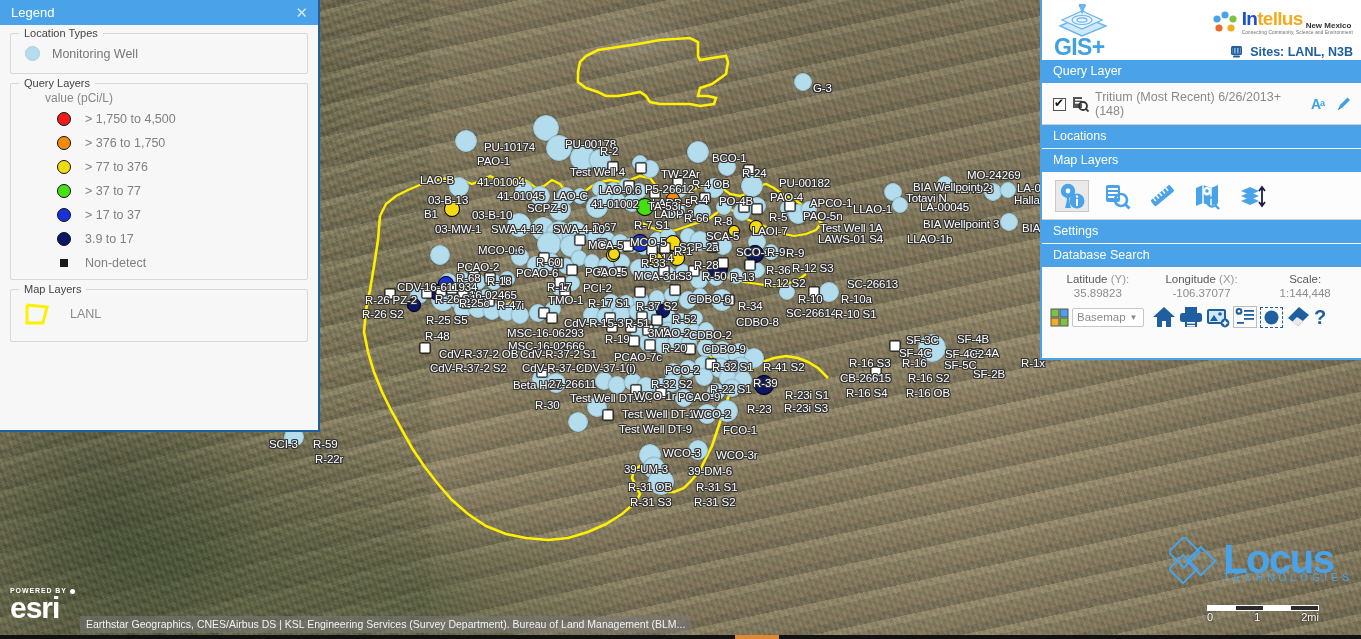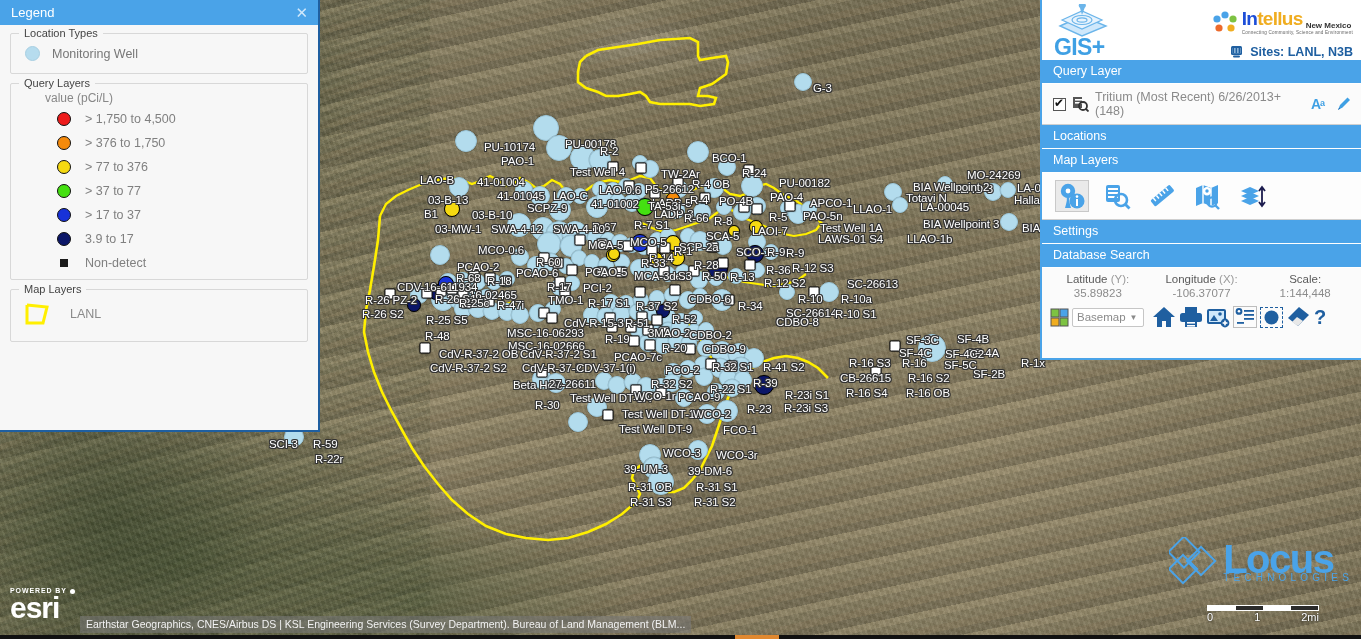--- a/index.html
+++ b/index.html
@@ -594,21 +594,21 @@
       <div class="qmark nd" style="left: 425px; top: 348px; width: 11px; height: 11px;"></div>
       <div class="qmark nd" style="left: 542px; top: 372px; width: 11px; height: 11px;"></div>
       <div class="qmark nd" style="left: 636px; top: 390px; width: 11px; height: 11px;"></div>
       <div class="qmark nd" style="left: 661px; top: 393px; width: 11px; height: 11px;"></div>
       <div class="qmark nd" style="left: 895px; top: 346px; width: 11px; height: 11px;"></div>
       <div class="qmark nd" style="left: 608px; top: 415px; width: 11px; height: 11px;"></div>
       <div class="mlabel" style="left: 813px; top: 82px;">G-3</div>
       <div class="mlabel" style="left: 484px; top: 141px;">PU-10174</div>
       <div class="mlabel" style="left: 565px; top: 138px;">PU-00178</div>
       <div class="mlabel" style="left: 600px; top: 145px;">R-2</div>
-      <div class="mlabel" style="left: 501px; top: 155px;">PAO-1</div>
+      <div class="mlabel" style="left: 477px; top: 155px;">PAO-1</div>
       <div class="mlabel" style="left: 712px; top: 152px;">BCO-1</div>
       <div class="mlabel" style="left: 570px; top: 166px;">Test Well 4</div>
       <div class="mlabel" style="left: 661px; top: 168px;">TW-2Ar</div>
       <div class="mlabel" style="left: 742px; top: 167px;">R-24</div>
       <div class="mlabel" style="left: 967px; top: 169px;">MO-24269</div>
       <div class="mlabel" style="left: 420px; top: 174px;">LAO-B</div>
       <div class="mlabel" style="left: 477px; top: 176px;">41-01004</div>
       <div class="mlabel" style="left: 692px; top: 178px;">R-4 OB</div>
       <div class="mlabel" style="left: 779px; top: 177px;">PU-00182</div>
       <div class="mlabel" style="left: 599px; top: 184px;">LAO-0.6</div>
@@ -696,21 +696,21 @@
       <div class="mlabel" style="left: 564px; top: 317px;">CdV-R-15-3</div>
       <div class="mlabel" style="left: 625px; top: 317px;">R-51</div>
       <div class="mlabel" style="left: 786px; top: 307px;">SC-26614</div>
       <div class="mlabel" style="left: 835px; top: 308px;">R-10 S1</div>
       <div class="mlabel" style="left: 425px; top: 330px;">R-48</div>
       <div class="mlabel" style="left: 507px; top: 327px;">MSC-16-06293</div>
       <div class="mlabel" style="left: 672px; top: 313px;">R-52</div>
       <div class="mlabel" style="left: 605px; top: 333px;">R-19</div>
       <div class="mlabel" style="left: 648px; top: 327px;">3MAO-2</div>
       <div class="mlabel" style="left: 689px; top: 329px;">CDBO-2</div>
-      <div class="mlabel" style="left: 740px; top: 316px; padding-left: 36px;">CDBO-8</div>
+      <div class="mlabel" style="left: 700px; top: 316px; padding-left: 36px;">CDBO-8</div>
       <div class="mlabel" style="left: 906px; top: 334px;">SF-3C</div>
       <div class="mlabel" style="left: 957px; top: 333px;">SF-4B</div>
       <div class="mlabel" style="left: 439px; top: 348px;">CdV-R-37-2 OB</div>
       <div class="mlabel" style="left: 520px; top: 348px;">CdV-R-37-2 S1</div>
       <div class="mlabel" style="left: 662px; top: 342px;">R-20</div>
       <div class="mlabel" style="left: 703px; top: 343px;">CDBO-9</div>
       <div class="mlabel" style="left: 614px; top: 351px;">PCAO-7c</div>
       <div class="mlabel" style="left: 899px; top: 347px;">SF-4C</div>
       <div class="mlabel" style="left: 967px; top: 347px;">SF-4A</div>
       <div class="mlabel" style="left: 430px; top: 362px;">CdV-R-37-2 S2</div>

